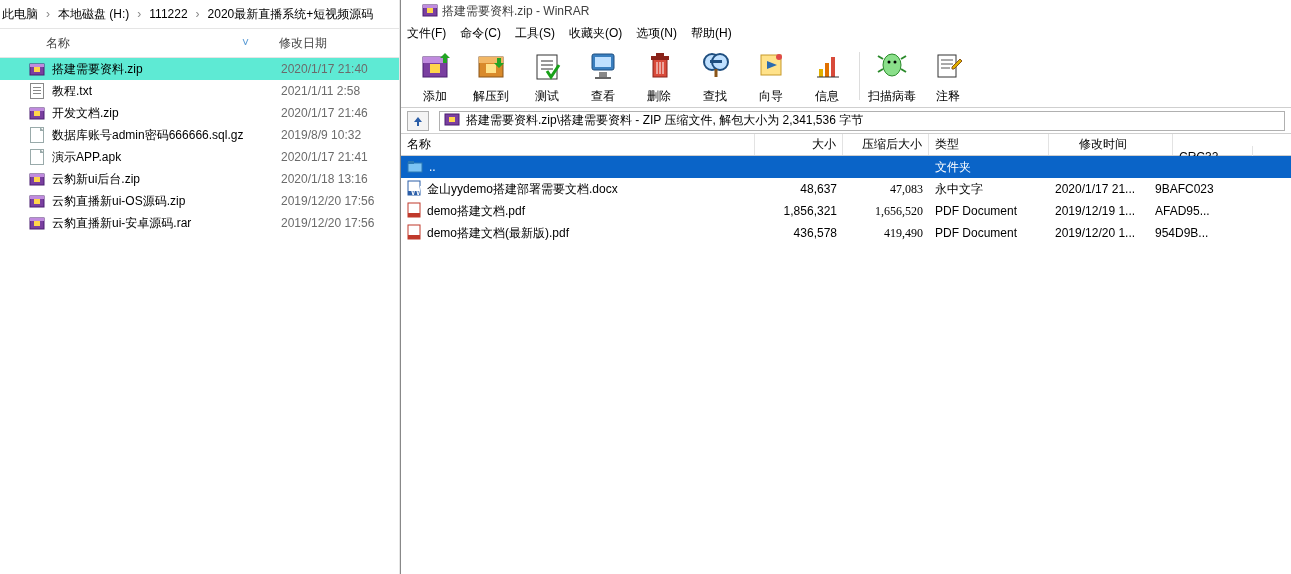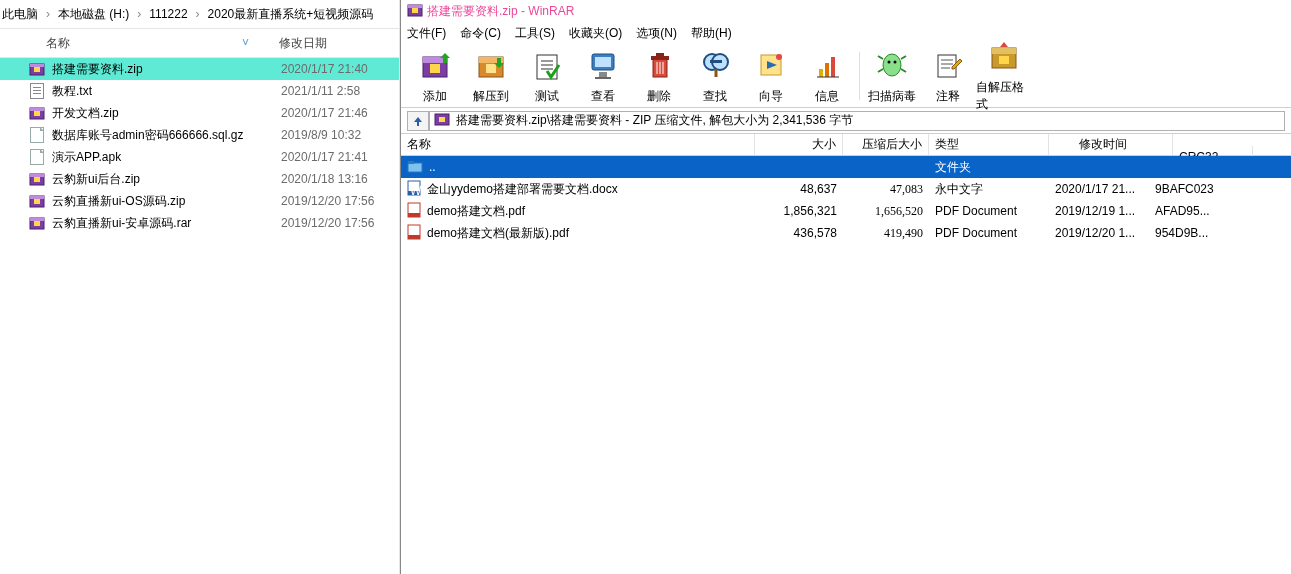--- a/index.html
+++ b/index.html
@@ -19,32 +19,32 @@
 
   .exp-rows { flex: 1; overflow: auto; }
   .exp-row { display: flex; height: 22px; align-items: center; padding-left: 28px; }
   .exp-row.selected { background: #5eead4; }
   .exp-row .ic { width: 18px; height: 16px; margin-right: 6px; display: inline-flex; align-items: center; justify-content: center; }
   .exp-row .nm { flex: 1; overflow: hidden; white-space: nowrap; }
   .exp-row .dt { width: 118px; color: #6b6b6b; white-space: nowrap; }
 
   
   .winrar { flex: 1; height: 100%; display: flex; flex-direction: column; background: #fff; border-left: 1px solid #888; }
-  .titlebar { height: 22px; display: flex; align-items: center; padding-left: 6px; color: #ec4899; background: #fff; }
+  .titlebar { height: 22px; display: flex; align-items: center; padding-left: 21px; color: #404040; background: #fff; }
   .titlebar .appico { margin-right: 4px; }
   .menubar { height: 22px; display: flex; align-items: center; padding-left: 6px; gap: 14px; color: #000;}
   .menubar .m { }
 
   .toolbar { height: 64px; display: flex; align-items: center; padding-left: 6px; border-bottom: 1px solid #cfcfcf; }
   .tbitem { width: 56px; display: flex; flex-direction: column; align-items: center; gap: 2px; cursor: default; }
   .tbitem svg { flex: none; }
   .tbitem .lbl { font-size: 12px; color: #000; }
   .tbsep { width: 1px; height: 48px; background: #ddd; margin: 0 4px; }
 
-  .pathbar { height: 26px; display: flex; align-items: center; padding: 0 6px; gap: 0; border-bottom: 1px solid #cfcfcf; }
+  .pathbar { height: 26px; display: flex; align-items: center; padding: 0 6px; gap: 10px; border-bottom: 1px solid #cfcfcf; }
   .pathbar .upbtn { width: 22px; height: 20px; border: 1px solid #b0b0b0; background: #f4f4f4; display: flex; align-items: center; justify-content: center; }
   .pathbar .pathbox { flex: 1; height: 20px; border: 1px solid #b0b0b0; padding-left: 4px; display: flex; align-items: center; gap: 6px; overflow: hidden; }
 
   .grid-head { height: 22px; display: flex; align-items: center; border-bottom: 1px solid #cfcfcf; color: #000; }
   .grid-head .gh { padding-left: 6px; border-right: 1px solid #e3e3e3; height: 100%; display: flex; align-items: center; }
   .gh-name { width: 354px; }
   .gh-size { width: 88px; justify-content: flex-end; padding-right: 6px; }
   .gh-pack { width: 86px; justify-content: flex-end; padding-right: 6px; }
   .gh-type { width: 120px; }
   .gh-date { width: 100px; margin-left: 24px; }
@@ -269,29 +269,20 @@
       <div class="tbitem">
         <span><svg width="36" height="36">
             <rect x="8" y="8" width="18" height="22" fill="#fff" stroke="#333"></rect>
             <line x1="11" y1="13" x2="23" y2="13" stroke="#555"></line>
             <line x1="11" y1="17" x2="23" y2="17" stroke="#555"></line>
             <line x1="11" y1="21" x2="20" y2="21" stroke="#555"></line>
             <path d="M22 20 L30 12 L32 14 L24 22 L22 22 Z" fill="#e0b000" stroke="#8a5518"></path>
           </svg></span>
         <span class="lbl">注释</span>
       </div>
-      <div class="tbitem">
-        <span><svg width="36" height="36">
-            <rect x="6" y="10" width="24" height="20" fill="#c79a2b" stroke="#8a5518"></rect>
-            <rect x="6" y="10" width="24" height="6" fill="#e0c060"></rect>
-            <rect x="13" y="18" width="10" height="8" fill="#ffd54a"></rect>
-            <path d="M18 4 L22 9 L14 9 Z" fill="#d84a3a"></path>
-          </svg></span>
-        <span class="lbl">自解压格式</span>
-      </div>
     </div>
 
   <div class="pathbar">
     <div class="upbtn">
       <svg width="14" height="14">
           <path d="M7 3 L11 8 L8 8 L8 12 L6 12 L6 8 L3 8 Z" fill="#2b5ea8"></path>
         </svg>
     </div>
     <div class="pathbox">
       <span>

